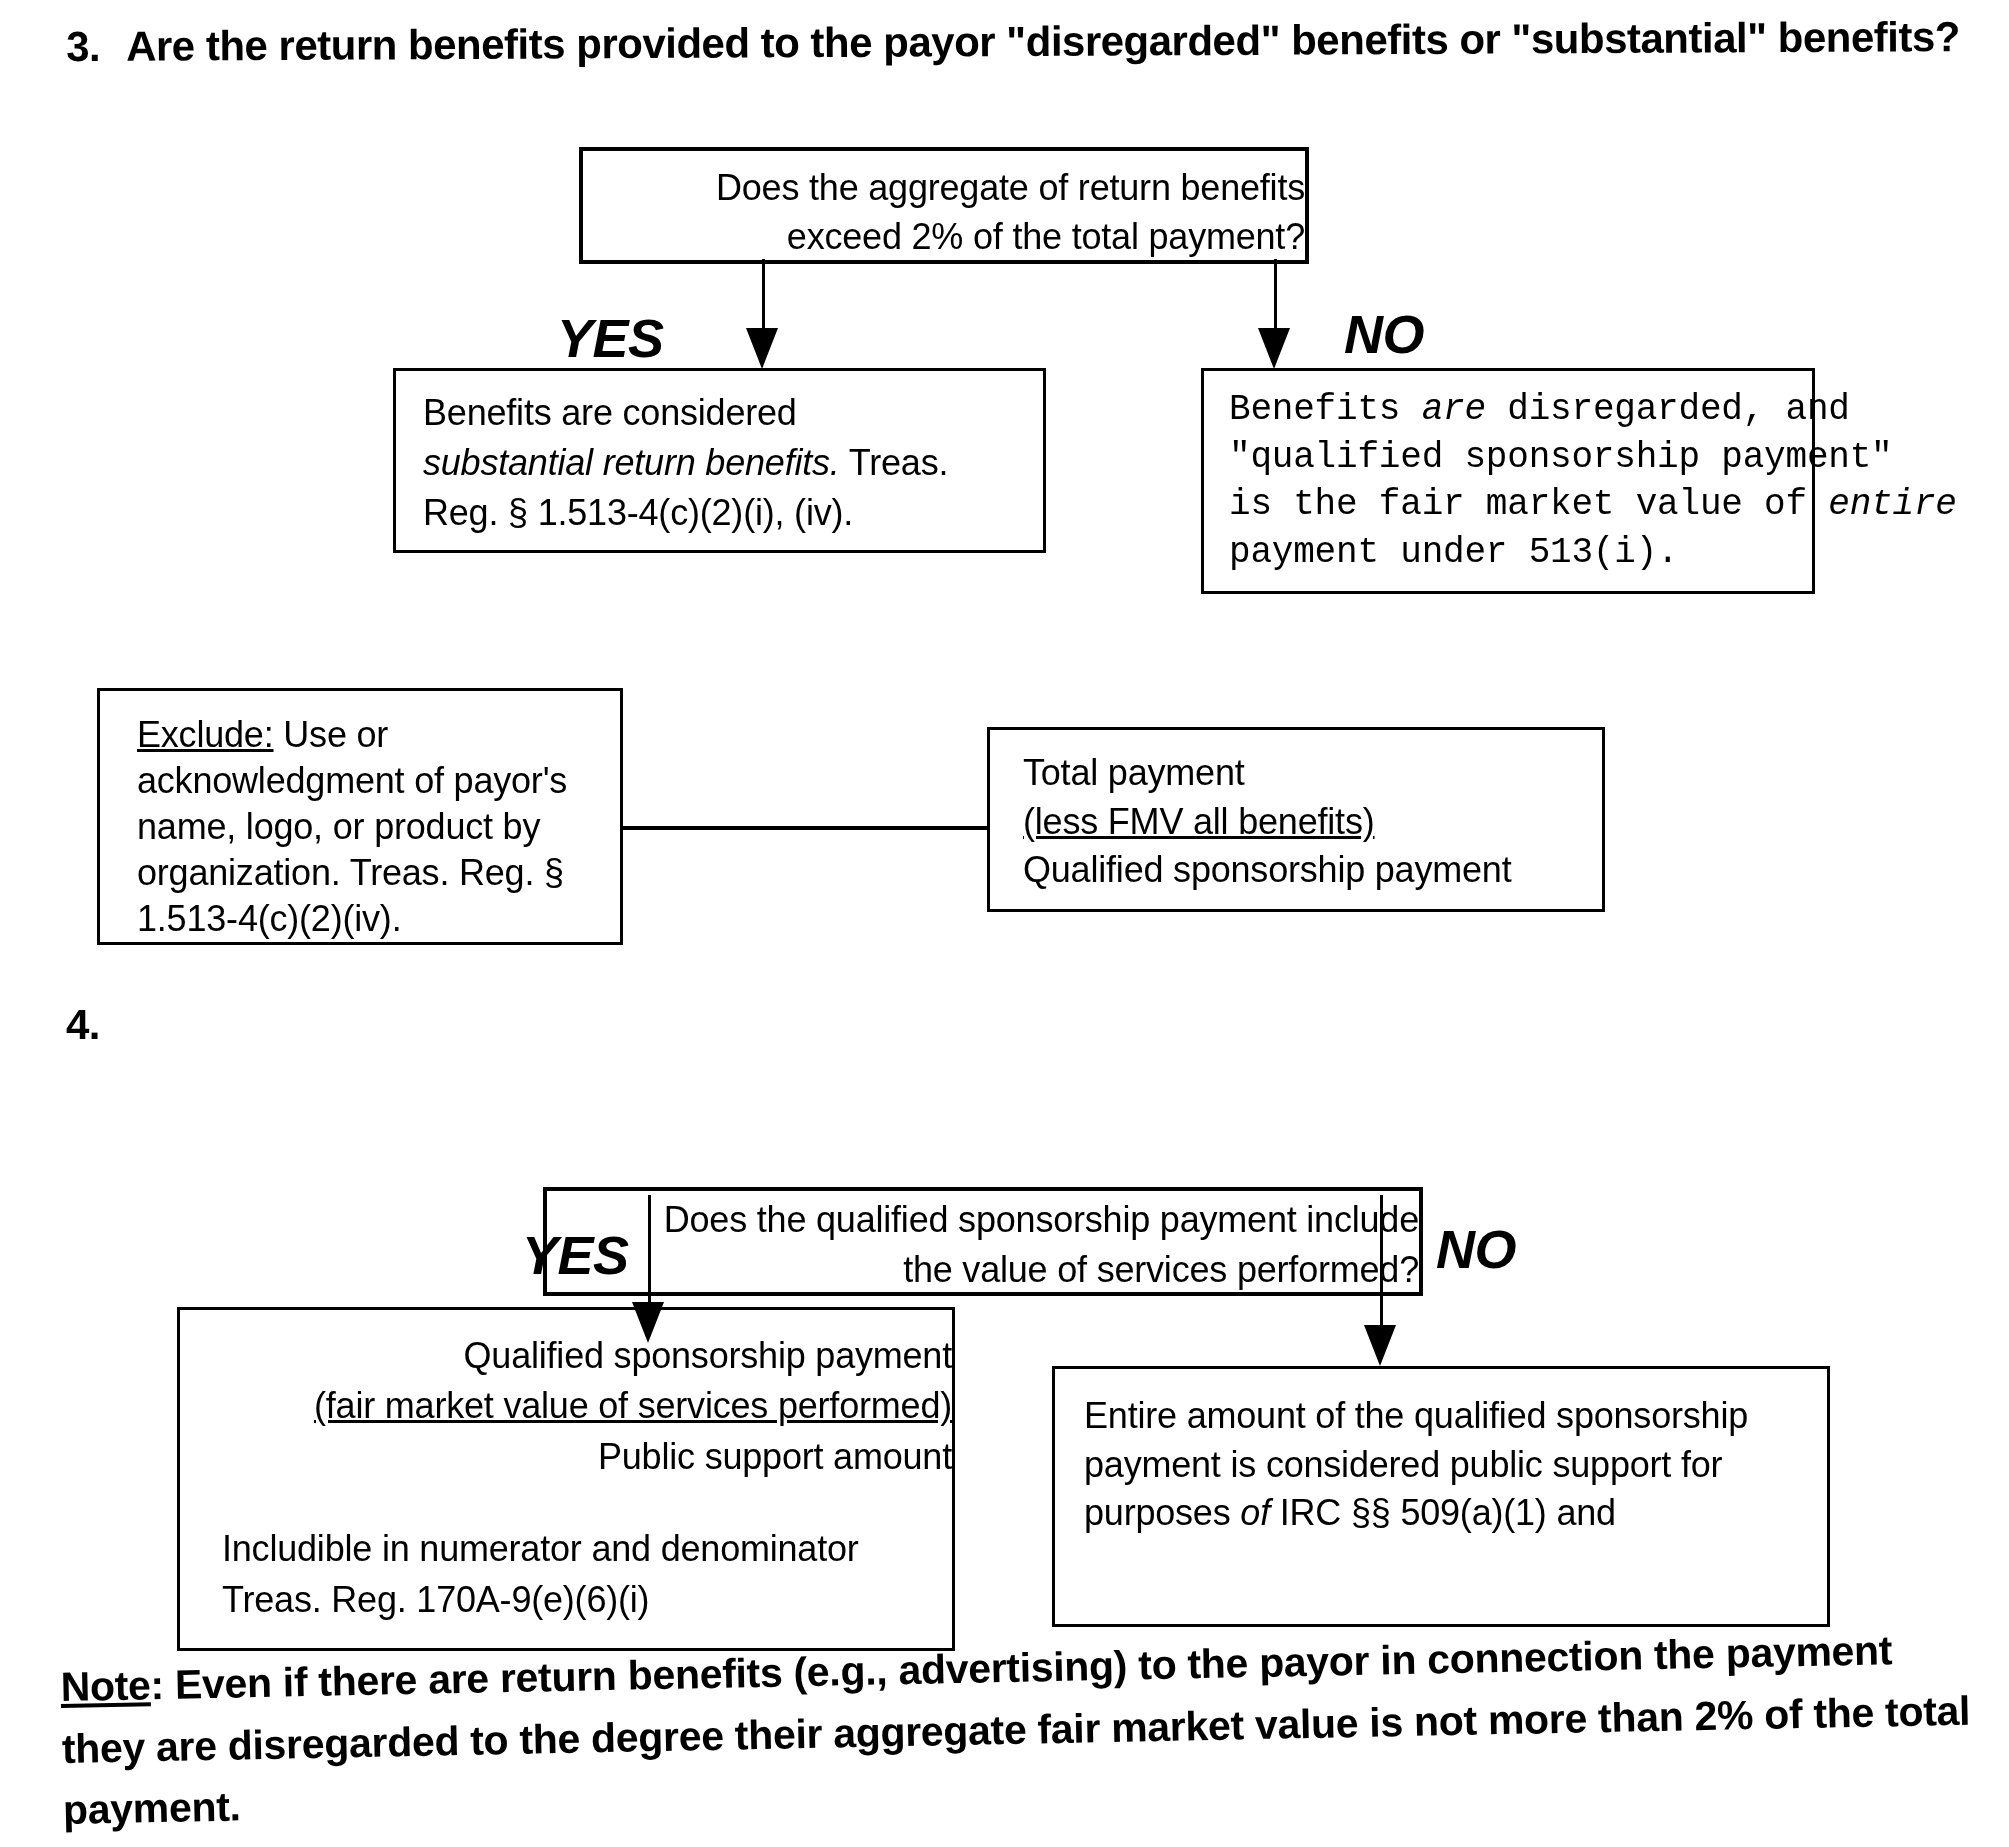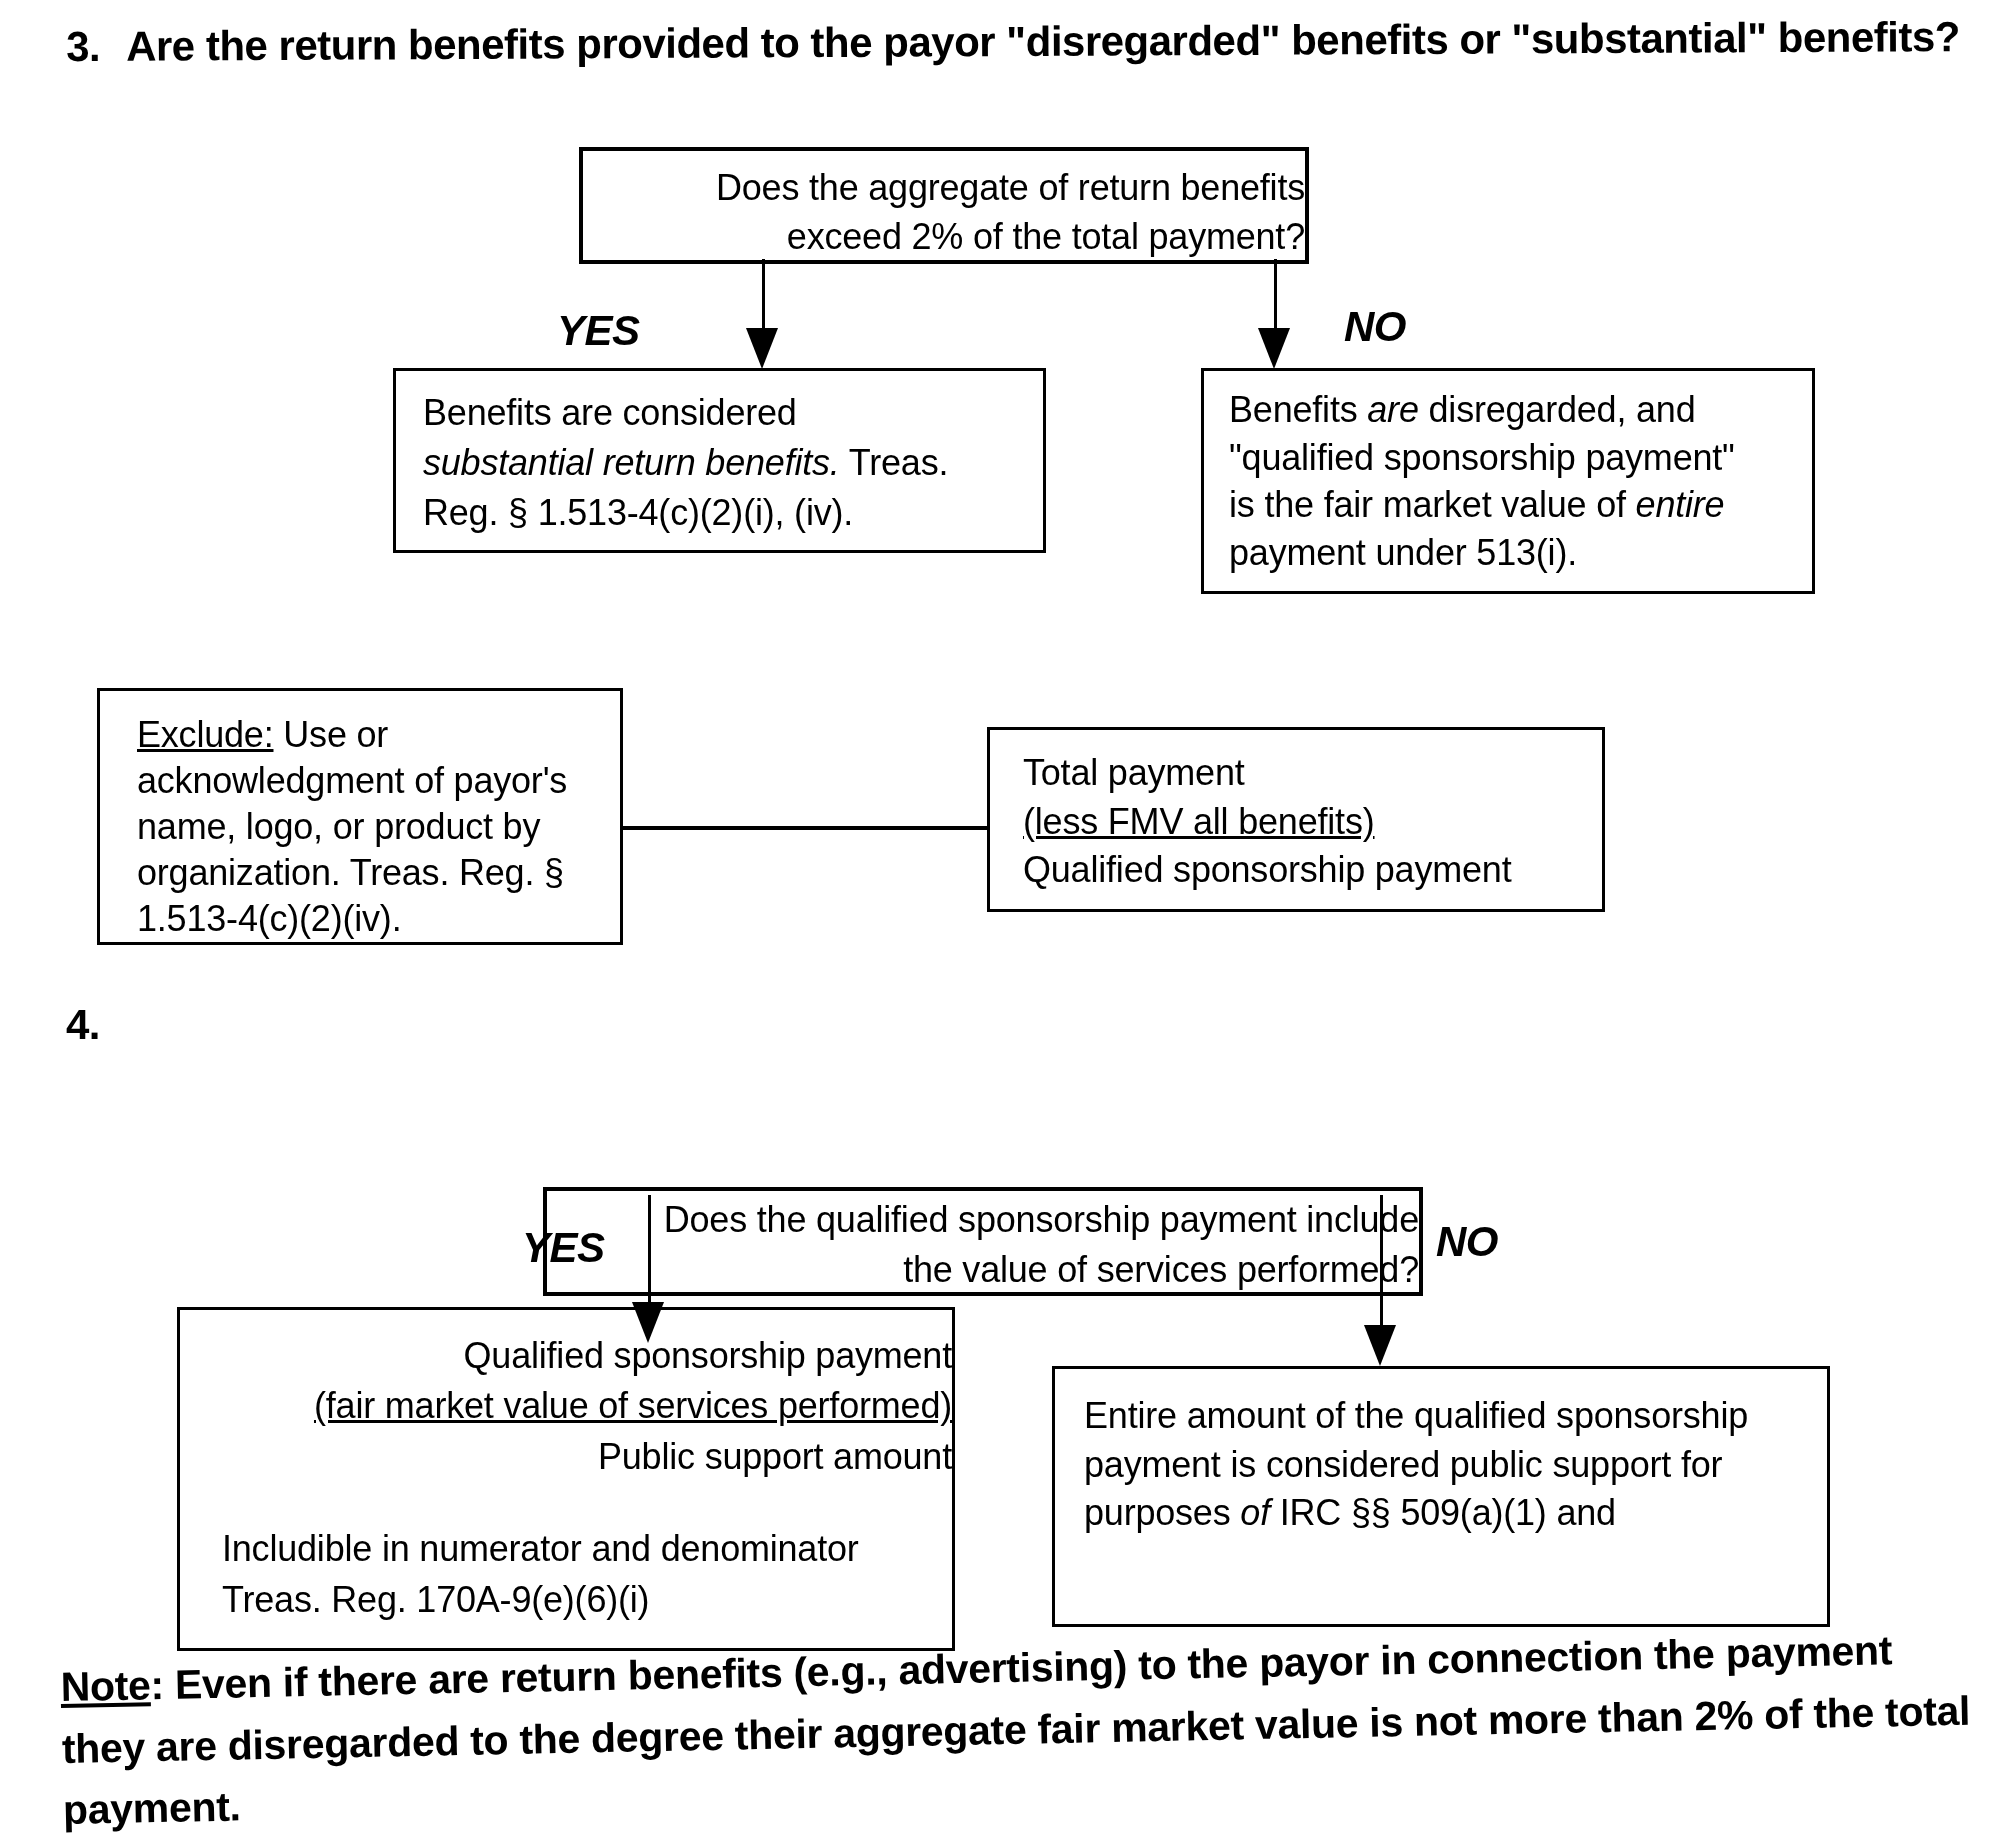--- a/index.html
+++ b/index.html
@@ -30,21 +30,21 @@
   }
   .box.thick{border-width:4.8px;}
   .bline{white-space:nowrap;}
   .center{text-align:right;}
   .it{font-style:italic;}
   .ul{text-decoration:underline;}
   .branch-label{
     position:absolute;
     font-weight:bold;
     font-style:italic;
-    font-size:42px;
+    font-size:54px;
     letter-spacing:-0.5px;
     white-space:nowrap;
   }
   .vline{position:absolute;width:2.9px;background:#000;}
   .hline{position:absolute;height:3.9px;background:#000;}
   .arrowhead{
     position:absolute;width:0;height:0;
     border-left:16.4px solid transparent;
     border-right:16.4px solid transparent;
     border-top:41px solid #000;
@@ -85,21 +85,21 @@
   <div class="branch-label" style="left:1344px;top:303px;">NO</div>
   <div class="vline" style="left:1274px;top:259px;height:71px;"></div>
   <div class="arrowhead" style="left:1258px;top:328px;"></div>
 
   <div class="box" style="left:393px;top:368px;width:620px;height:162px;padding:17.4px 0 0 27px;">
     <div class="bline"><span>Benefits are considered</span></div>
     <div class="bline"><span class="it">substantial return benefits.</span><span> Treas.</span></div>
     <div class="bline"><span>Reg. § 1.513-4(c)(2)(i), (iv).</span></div>
   </div>
 
-  <div class="box" style="left:1201px;top:368px;width:583px;height:205px;padding:15.4px 0 0 25px;line-height:1.32;">
+  <div class="box" style="left:1201px;top:368px;width:583px;height:205px;padding:15.4px 0 0 25px;line-height:1.32;font-family:Liberation Mono, monospace;">
     <div class="bline"><span>Benefits </span><span class="it">are</span><span> disregarded, and</span></div>
     <div class="bline"><span>"qualified sponsorship payment"</span></div>
     <div class="bline"><span>is the fair market value of </span><span class="it">entire</span></div>
     <div class="bline"><span>payment under 513(i).</span></div>
   </div>
 
   <div class="box" style="left:97px;top:688px;width:483px;height:230px;padding:21px 0 0 37px;line-height:1.28;">
     <div class="bline"><span class="ul">Exclude:</span><span> Use or</span></div>
     <div class="bline"><span>acknowledgment of payor's</span></div>
     <div class="bline"><span>name, logo, or product by</span></div>

